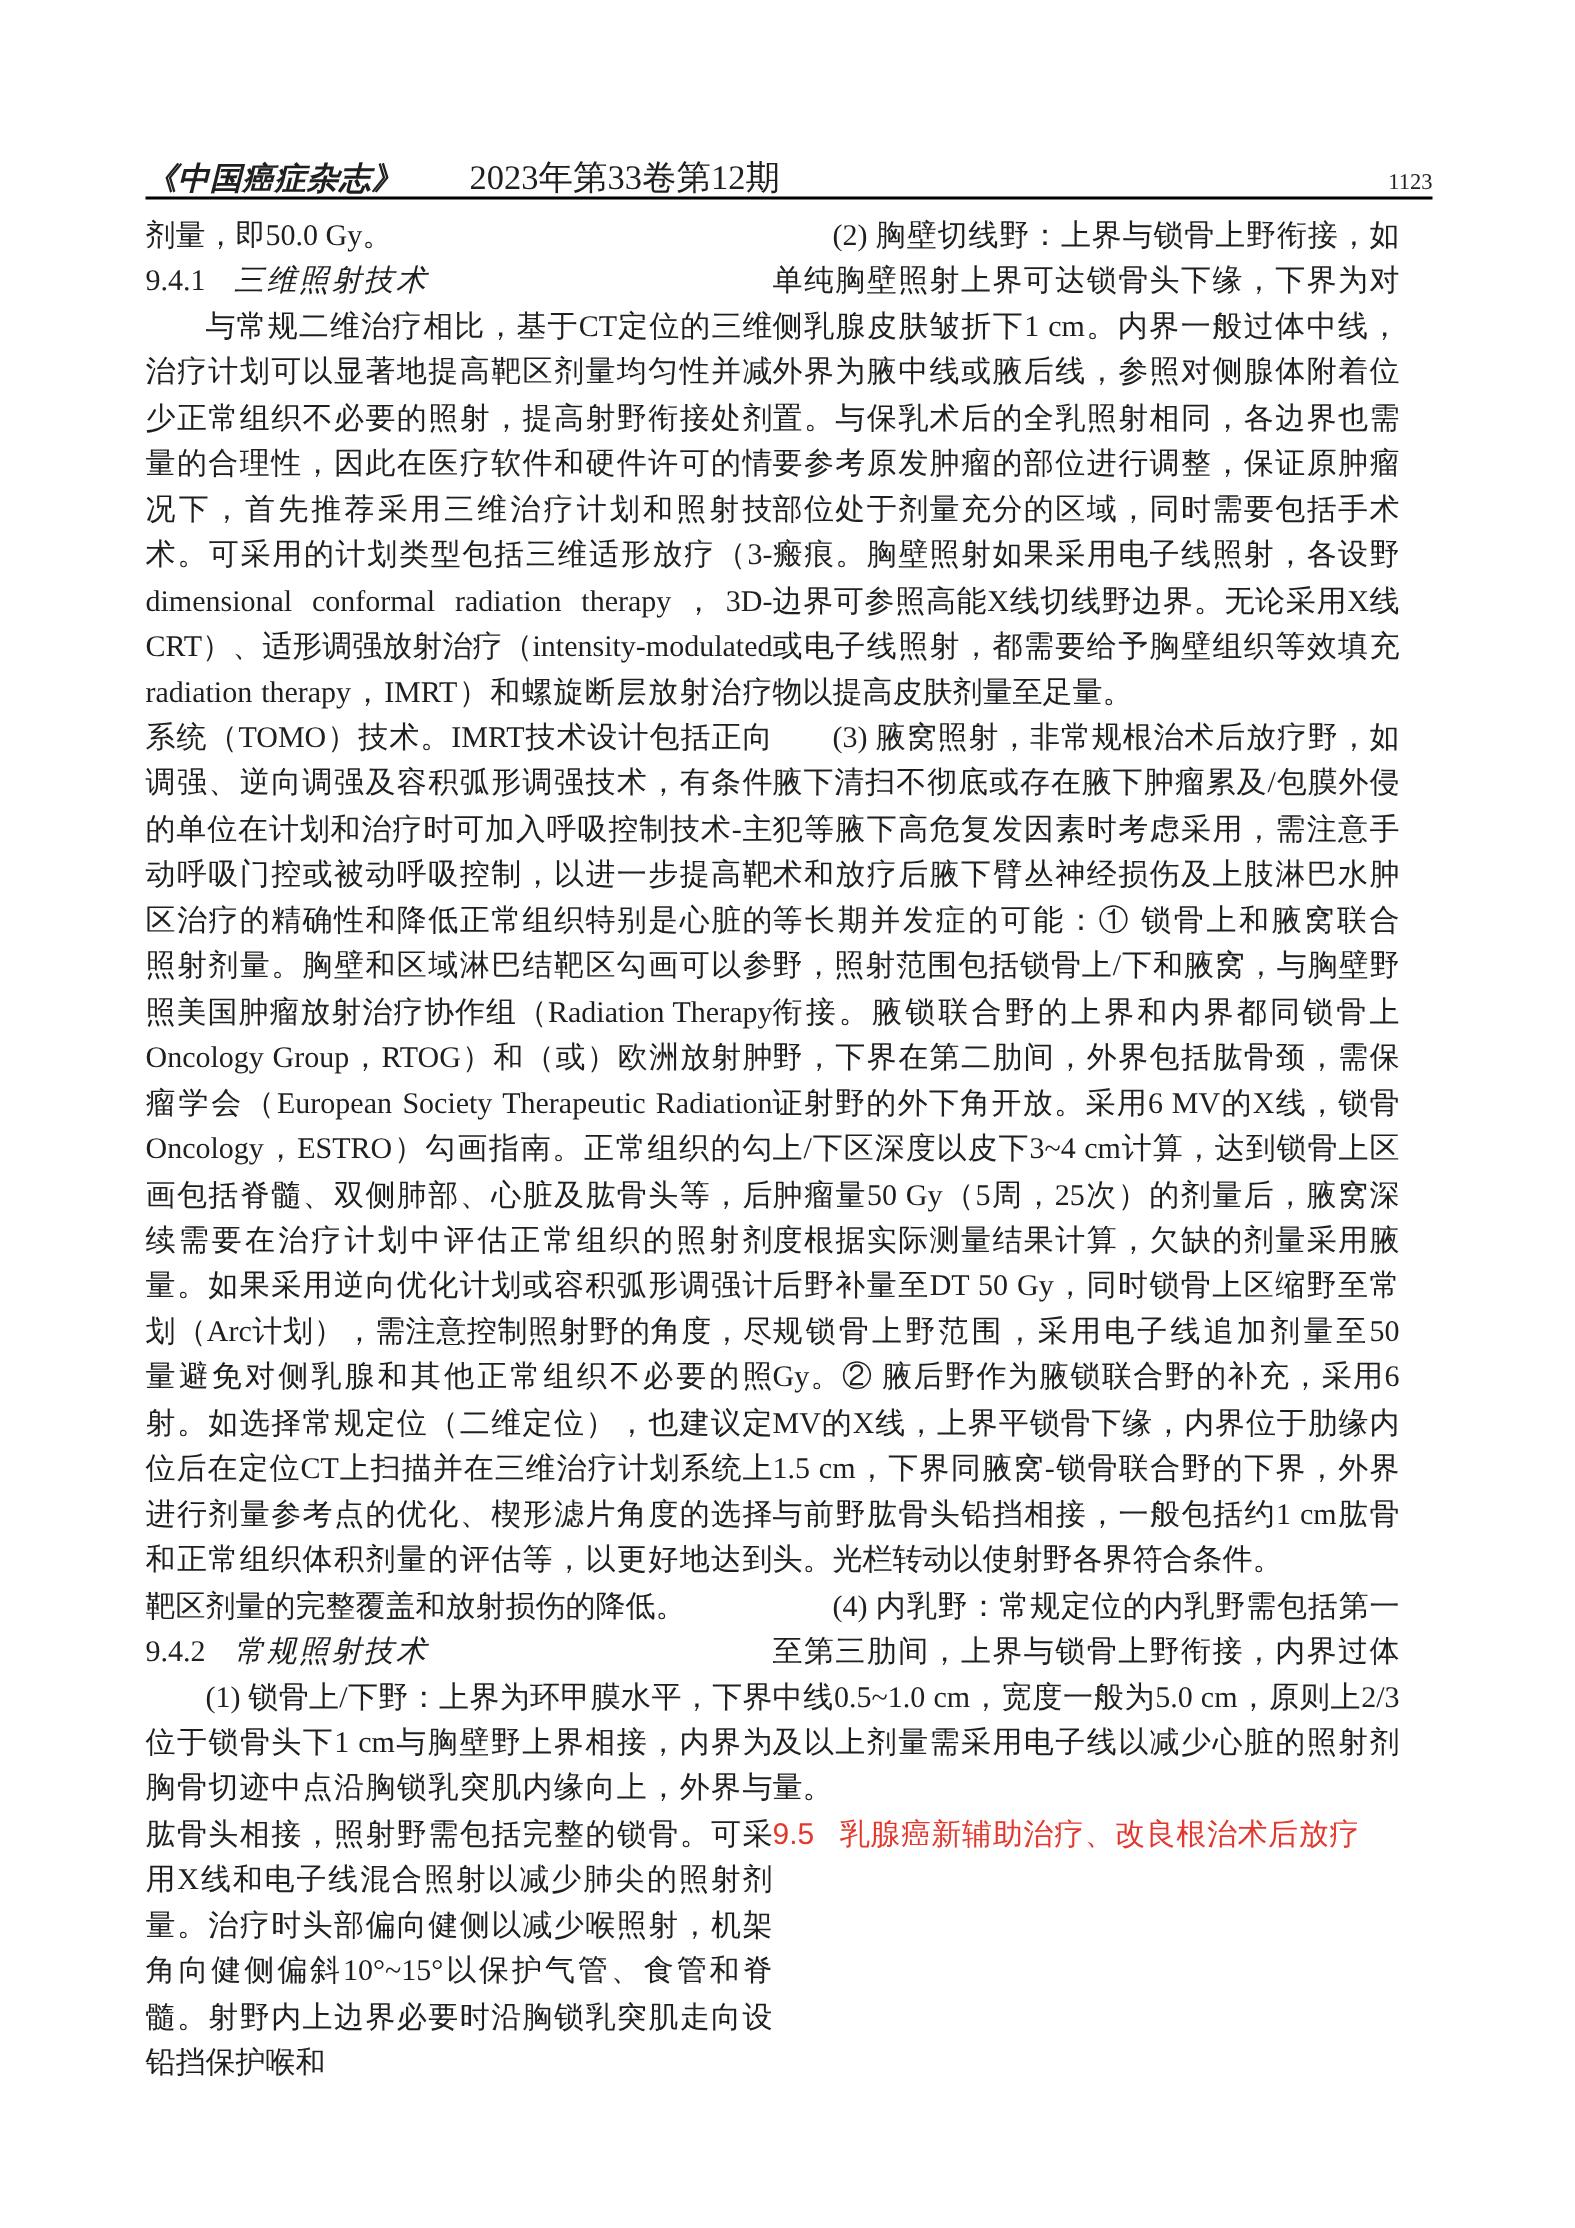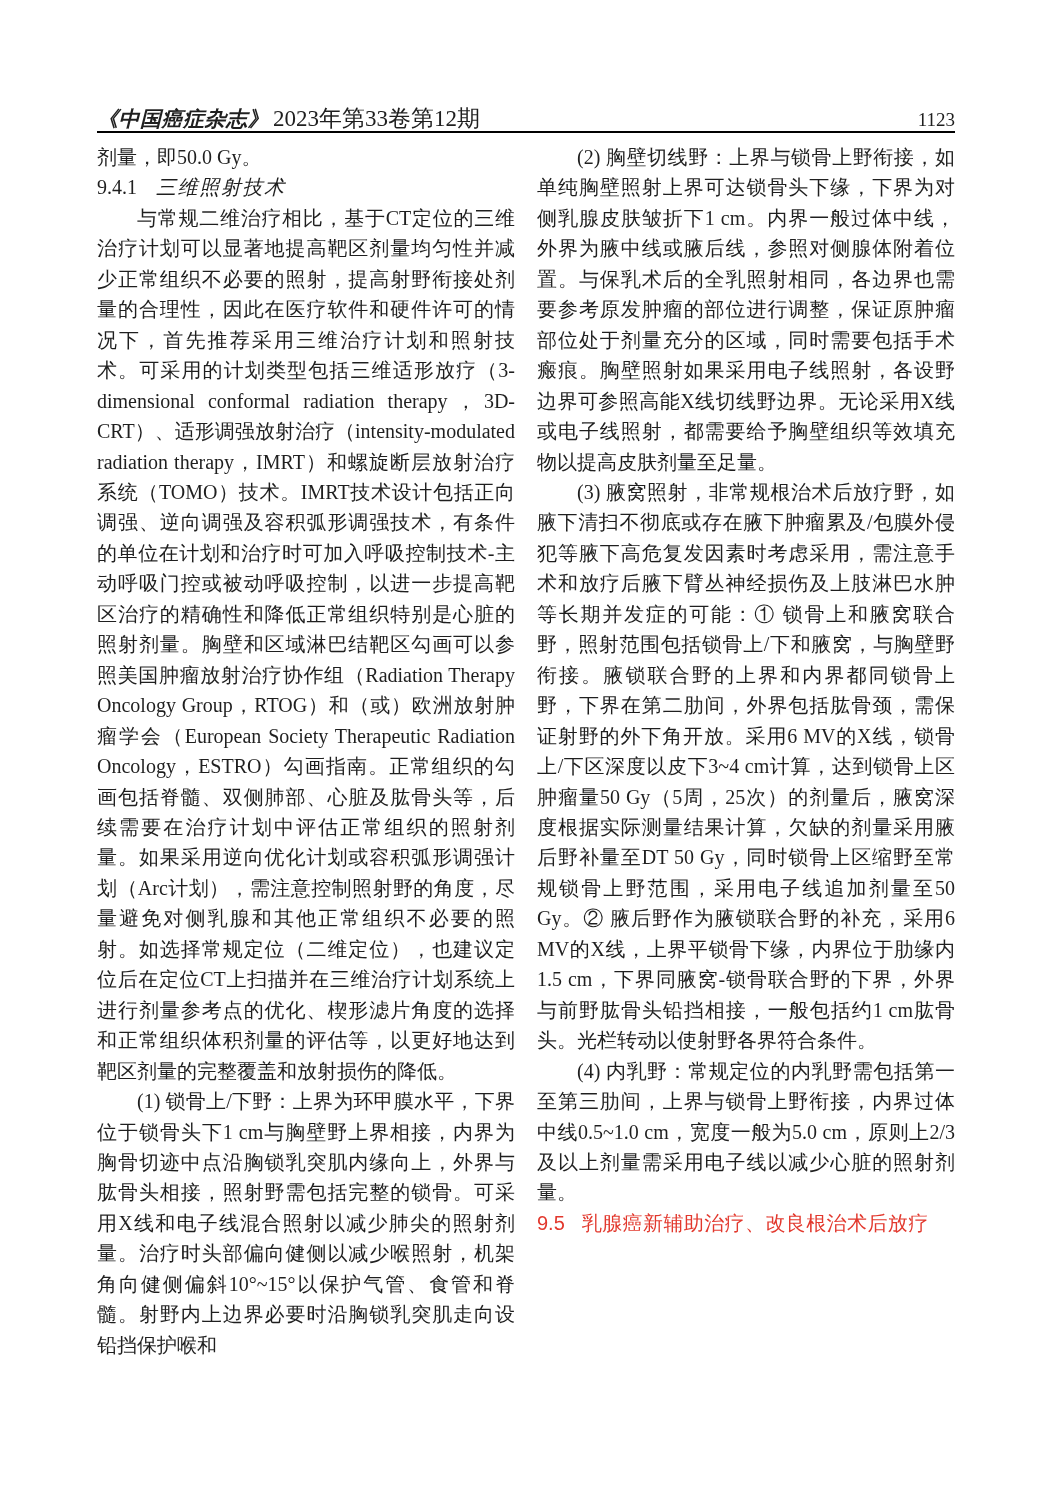--- a/index.html
+++ b/index.html
@@ -12,52 +12,52 @@
     font-family: "Liberation Serif", "DejaVu Serif", serif;
     color: #1f1f1f;
   }
   .header {
     position: absolute;
     left: 97px;
     top: 103px;
     width: 858px;
     display: flex;
     align-items: baseline;
+    gap: 40px;
   }
   .journal-title {
     font-weight: bold;
     font-style: italic;
     font-size: 21px;
     letter-spacing: 0.5px;
     white-space: nowrap;
   }
   .issue-info {
     font-size: 23px;
     margin-left: 4px;
     white-space: nowrap;
   }
   .page-number {
     margin-left: auto;
-    font-size: 19px;
+    font-size: 15px;
   }
   .header-rule {
     position: absolute;
     left: 97px;
     top: 131px;
     width: 858px;
     height: 2px;
     background: #000000;
   }
   .columns {
     position: absolute;
     left: 97px;
     top: 142px;
     width: 858px;
     display: flex;
-    gap: 22px;
   }
   .col {
     width: 418px;
   }
   .col p {
     margin: 0;
     font-size: 20px;
     line-height: 30.45px;
     text-align: justify;
     text-justify: inter-ideograph;
@@ -103,20 +103,21 @@
     <span class="page-number">1123</span>
   </div>
   <div class="header-rule"></div>
 
   <div class="columns">
 
     <div class="col">
       <p>剂量，即50.0 Gy。</p>
       <p class="subheading"><span class="sec-num">9.4.1</span><span class="sec-title">三维照射技术</span></p>
       <p class="indent">与常规二维治疗相比，基于CT定位的三维治疗计划可以显著地提高靶区剂量均匀性并减少正常组织不必要的照射，提高射野衔接处剂量的合理性，因此在医疗软件和硬件许可的情况下，首先推荐采用三维治疗计划和照射技术。可采用的计划类型包括三维适形放疗（3-dimensional conformal radiation therapy，3D-CRT）、适形调强放射治疗（intensity-modulated radiation therapy，IMRT）和螺旋断层放射治疗系统（TOMO）技术。IMRT技术设计包括正向调强、逆向调强及容积弧形调强技术，有条件的单位在计划和治疗时可加入呼吸控制技术-主动呼吸门控或被动呼吸控制，以进一步提高靶区治疗的精确性和降低正常组织特别是心脏的照射剂量。胸壁和区域淋巴结靶区勾画可以参照美国肿瘤放射治疗协作组（Radiation Therapy Oncology Group，RTOG）和（或）欧洲放射肿瘤学会（European Society Therapeutic Radiation Oncology，ESTRO）勾画指南。正常组织的勾画包括脊髓、双侧肺部、心脏及肱骨头等，后续需要在治疗计划中评估正常组织的照射剂量。如果采用逆向优化计划或容积弧形调强计划（Arc计划），需注意控制照射野的角度，尽量避免对侧乳腺和其他正常组织不必要的照射。如选择常规定位（二维定位），也建议定位后在定位CT上扫描并在三维治疗计划系统上进行剂量参考点的优化、楔形滤片角度的选择和正常组织体积剂量的评估等，以更好地达到靶区剂量的完整覆盖和放射损伤的降低。</p>
+      <p class="subheading"><span class="sec-num">9.4.2</span><span class="sec-title">常规照射技术</span></p>
       <p class="indent">(1) 锁骨上/下野：上界为环甲膜水平，下界位于锁骨头下1 cm与胸壁野上界相接，内界为胸骨切迹中点沿胸锁乳突肌内缘向上，外界与肱骨头相接，照射野需包括完整的锁骨。可采用X线和电子线混合照射以减少肺尖的照射剂量。治疗时头部偏向健侧以减少喉照射，机架角向健侧偏斜10°~15°以保护气管、食管和脊髓。射野内上边界必要时沿胸锁乳突肌走向设铅挡保护喉和</p>
     </div>
 
     <div class="col">
       <p class="indent">(2) 胸壁切线野：上界与锁骨上野衔接，如单纯胸壁照射上界可达锁骨头下缘，下界为对侧乳腺皮肤皱折下1 cm。内界一般过体中线，外界为腋中线或腋后线，参照对侧腺体附着位置。与保乳术后的全乳照射相同，各边界也需要参考原发肿瘤的部位进行调整，保证原肿瘤部位处于剂量充分的区域，同时需要包括手术瘢痕。胸壁照射如果采用电子线照射，各设野边界可参照高能X线切线野边界。无论采用X线或电子线照射，都需要给予胸壁组织等效填充物以提高皮肤剂量至足量。</p>
       <p class="indent">(3) 腋窝照射，非常规根治术后放疗野，如腋下清扫不彻底或存在腋下肿瘤累及/包膜外侵犯等腋下高危复发因素时考虑采用，需注意手术和放疗后腋下臂丛神经损伤及上肢淋巴水肿等长期并发症的可能：① 锁骨上和腋窝联合野，照射范围包括锁骨上/下和腋窝，与胸壁野衔接。腋锁联合野的上界和内界都同锁骨上野，下界在第二肋间，外界包括肱骨颈，需保证射野的外下角开放。采用6 MV的X线，锁骨上/下区深度以皮下3~4 cm计算，达到锁骨上区肿瘤量50 Gy（5周，25次）的剂量后，腋窝深度根据实际测量结果计算，欠缺的剂量采用腋后野补量至DT 50 Gy，同时锁骨上区缩野至常规锁骨上野范围，采用电子线追加剂量至50 Gy。② 腋后野作为腋锁联合野的补充，采用6 MV的X线，上界平锁骨下缘，内界位于肋缘内1.5 cm，下界同腋窝-锁骨联合野的下界，外界与前野肱骨头铅挡相接，一般包括约1 cm肱骨头。光栏转动以使射野各界符合条件。</p>
       <p class="indent">(4) 内乳野：常规定位的内乳野需包括第一至第三肋间，上界与锁骨上野衔接，内界过体中线0.5~1.0 cm，宽度一般为5.0 cm，原则上2/3及以上剂量需采用电子线以减少心脏的照射剂量。</p>
       <p class="red-heading"><span class="sec-num">9.5</span><span class="sec-title">乳腺癌新辅助治疗、改良根治术后放疗</span></p>
     </div>
 

